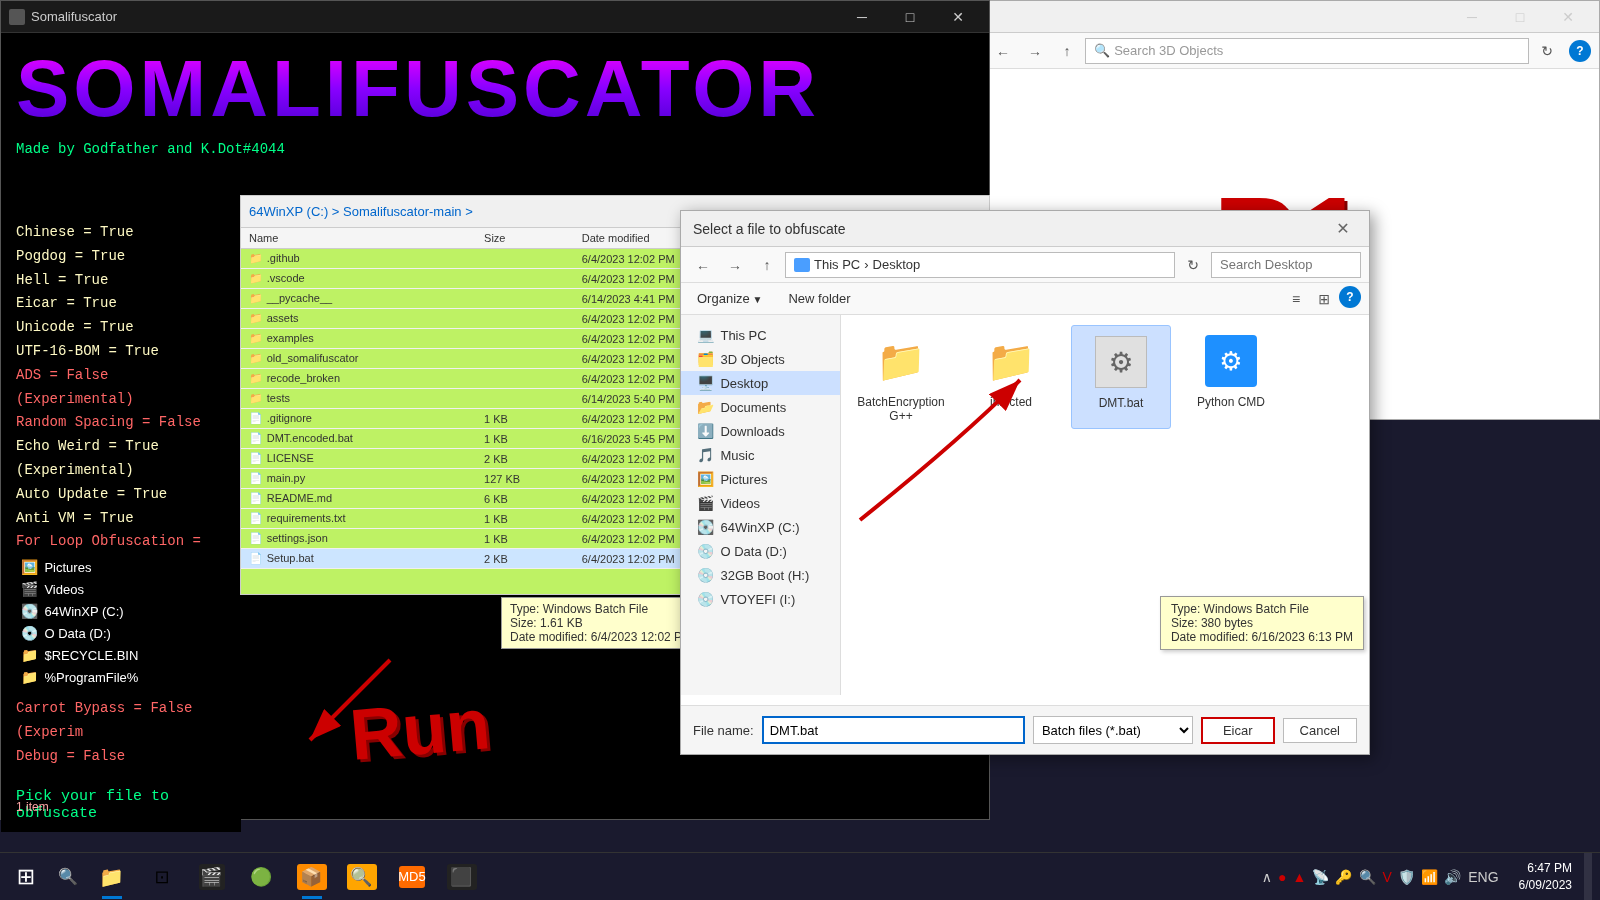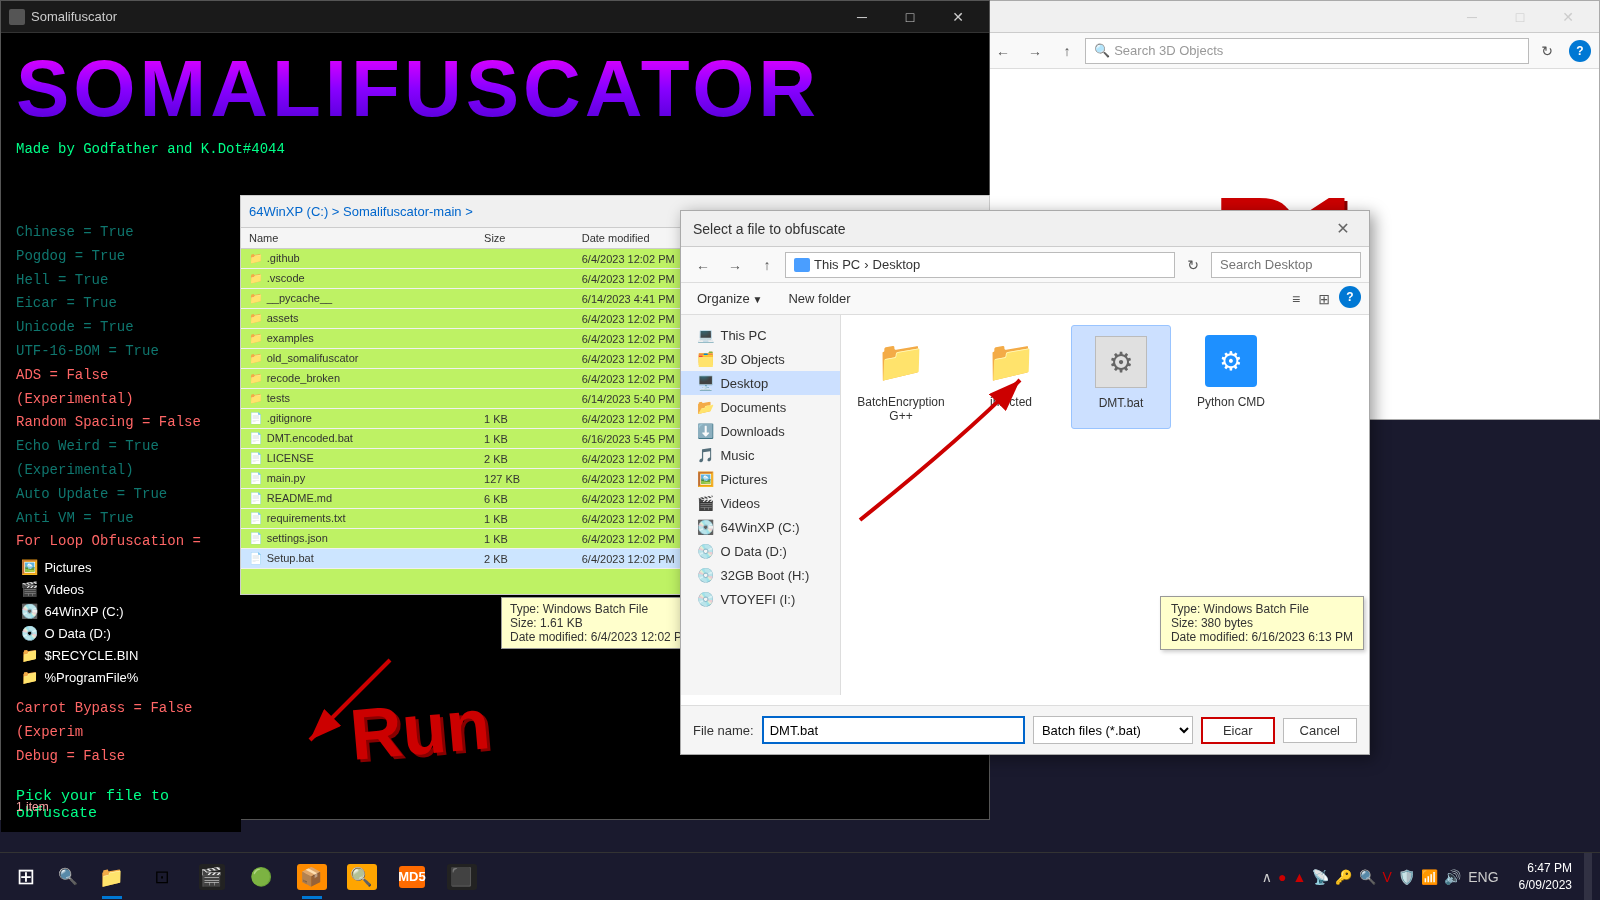--- a/index.html
+++ b/index.html
@@ -101,21 +101,21 @@
       left: 0;
       width: 240px;
       background: #000;
       padding: 10px 15px;
       font-family: 'Courier New', monospace;
       font-size: 14px;
     }
     .config-item {
       line-height: 1.7;
     }
-    .config-item.true-val { color: #0f766e; }
+    .config-item.true-val { color: #fef9c3; }
     .config-item.false-val { color: #ff6666; }
 
     .pick-file-label {
       color: #00ff88;
       font-family: 'Courier New', monospace;
       font-size: 15px;
       margin-top: 20px;
       display: block;
     }
 
@@ -659,21 +659,21 @@
     .taskbar-icon-task {
       width: 26px;
       height: 22px;
       background: #ff6b00;
       border-radius: 3px;
       display: flex;
       align-items: center;
       justify-content: center;
       color: #fff;
       font-size: 13px;
-      font-weight: bold;
+      font-weight: normal;
     }
 
     .taskbar-right {
       margin-left: auto;
       display: flex;
       align-items: center;
       gap: 4px;
       padding-right: 8px;
       color: #fff;
       font-size: 12px;

